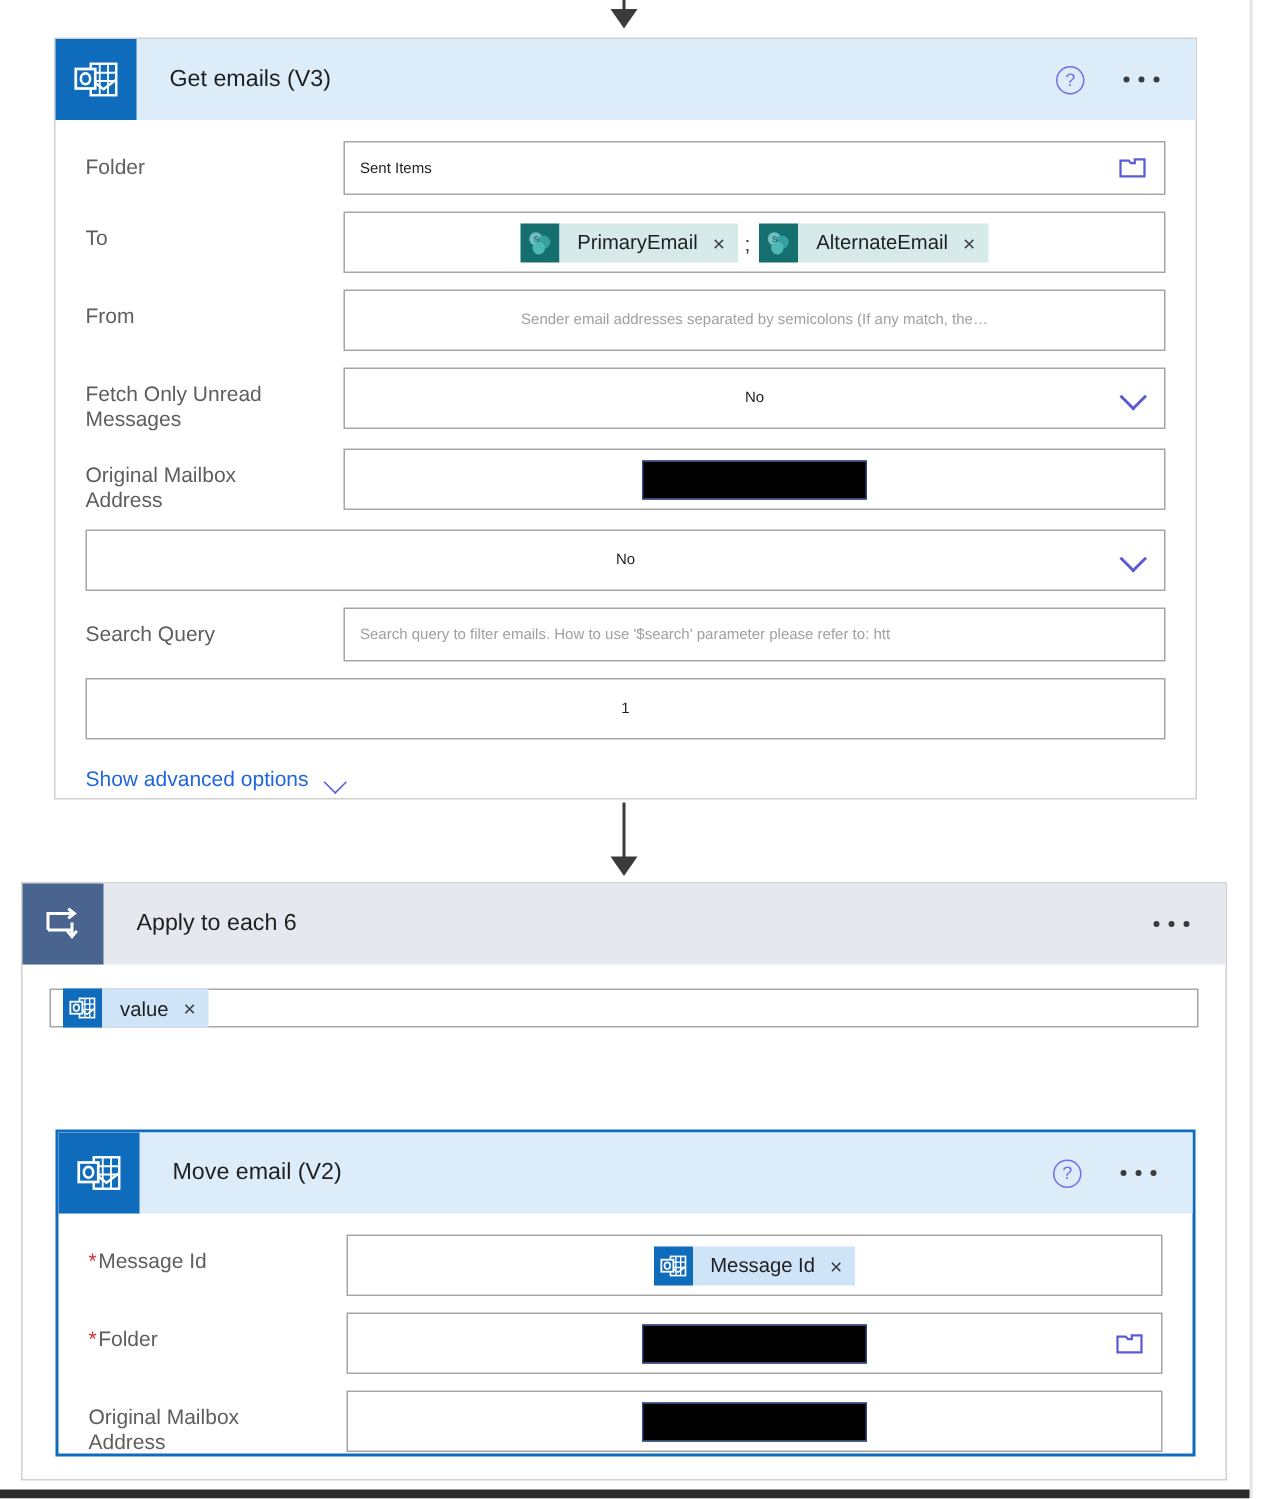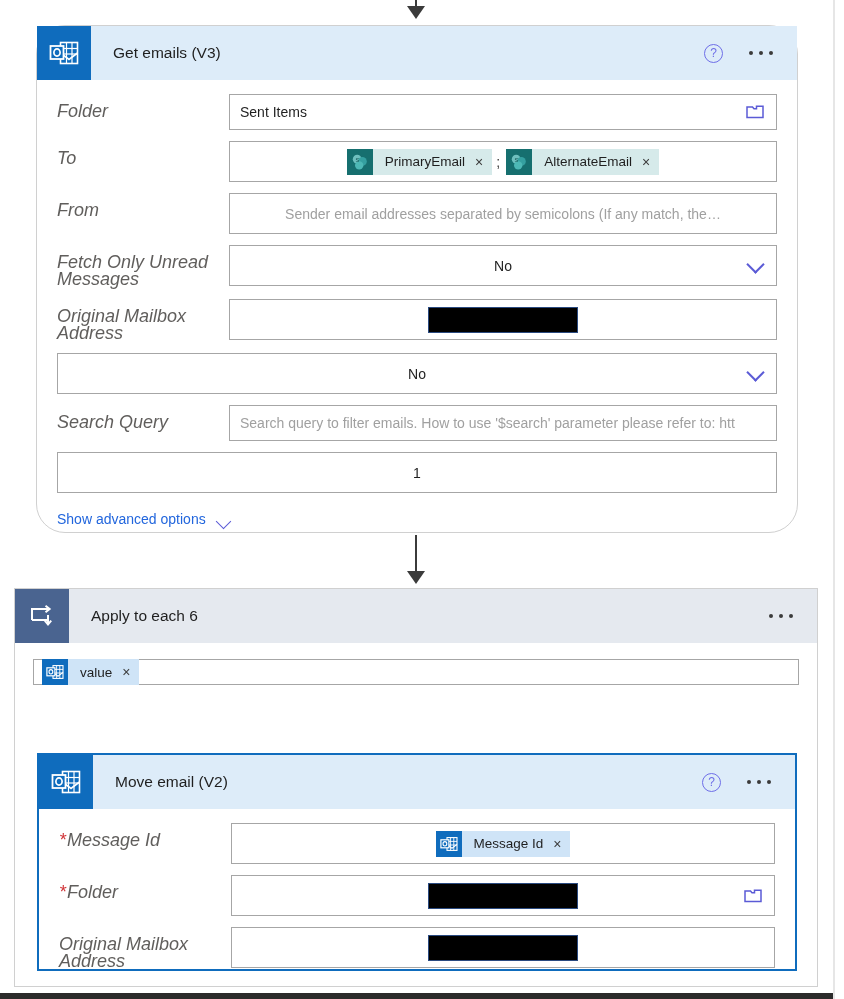--- a/index.html
+++ b/index.html
@@ -102,42 +102,41 @@
 
   
   .card-body { padding: 14px 20px 18px 20px; }
   .row {
     display: flex;
     align-items: flex-start;
     margin-bottom: 11px;
   }
   .row-label {
     flex: 0 0 172px;
-    font-size: 18px;
+    font-size: 14px;
     color: #605e5c;
     line-height: 17px;
     padding-top: 9px;
     white-space: pre-line;
-    font-style: italic;
   }
   .row-label .req { color: #d13438; margin-right: 1px; }
   .field {
     flex: 1 1 auto;
     position: relative;
     min-height: 36px;
     border: 1px solid #a6a6a6;
     background: #ffffff;
     display: flex;
     align-items: center;
     padding: 0 10px;
     overflow: hidden;
   }
   .field.tall { min-height: 41px; justify-content: center; }
   .field-text {
-    font-size: 14px;
+    font-size: 10px;
     color: #1f1f1f;
     white-space: nowrap;
   }
   .field-text.placeholder { color: #a0a0a0; }
 
   
   .chevron {
     position: absolute;
     right: 14px;
     top: 50%;
@@ -250,21 +249,21 @@
 <div id="canvas">
 
   <div class="panel-edge"></div>
   <div class="bottom-band"></div>
 
   <div class="connector" style="left:392px; top:-14px; width:48px; height:34px;">
     <div class="stem" style="height:22px;"></div>
     <div class="head" style="top:20px;"></div>
   </div>
 
-  <div class="card" style="left:36px; top:25px; width:762px; height:508px;border-radius:29px;">
+  <div class="card" style="left:36px; top:25px; width:762px; height:508px;">
 
     <div class="card-header">
       <div class="hdr-icon">
         <svg width="30" height="26" viewBox="0 0 30 26" aria-hidden="true">
           <rect x="11.5" y="2.5" width="17" height="21" fill="none" stroke="#ffffff" stroke-width="1.6"></rect>
           <line x1="11.5" y1="8.5" x2="28.5" y2="8.5" stroke="#ffffff" stroke-width="1.2"></line>
           <line x1="11.5" y1="14" x2="28.5" y2="14" stroke="#ffffff" stroke-width="1.2"></line>
           <line x1="17.5" y1="2.5" x2="17.5" y2="23.5" stroke="#ffffff" stroke-width="1.2"></line>
           <line x1="23" y1="2.5" x2="23" y2="23.5" stroke="#ffffff" stroke-width="1.2"></line>
           <path d="M11.5 13 L20 19.5 L28.5 13" fill="none" stroke="#ffffff" stroke-width="1.6"></path>

